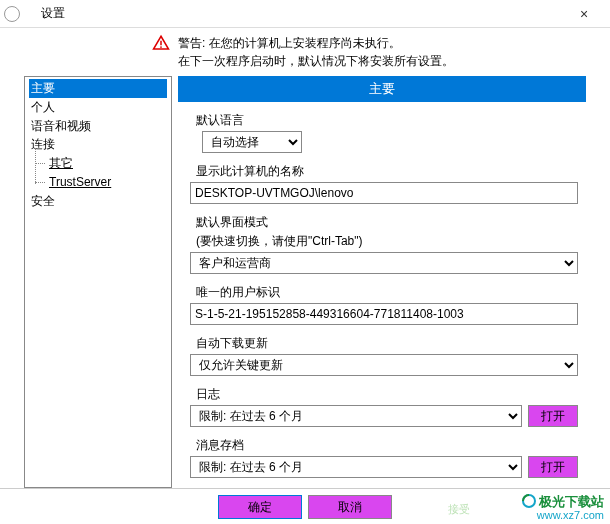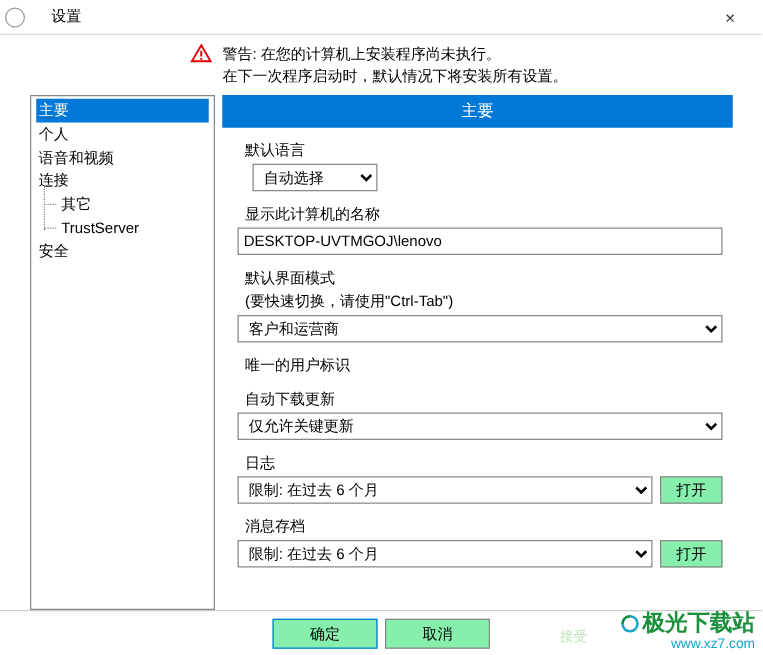--- a/index.html
+++ b/index.html
@@ -61,21 +61,21 @@
     }
     .tree-item {
       padding: 1px 2px;
       cursor: default;
       line-height: 1.4;
     }
     .tree-item.selected {
       background: #0078d7;
       color: #fff;
     }
-    .tree-sub { padding-left: 18px; position: relative; }
+    .tree-sub { padding-left: 18px; position: relative; text-decoration: underline; }
     .tree-sub::before {
       content: "";
       position: absolute;
       left: 6px;
       top: -6px;
       bottom: 8px;
       border-left: 1px dotted #888;
     }
     .tree-sub .tree-item::before {
       content: "";
@@ -125,21 +125,21 @@
       height: 22px;
     }
     .select { appearance: auto; }
     .select.short { width: 100px; margin-left: 12px; }
     .select.full, .textinput.full { width: 100%; }
     .row .select.grow, .row .textinput.grow { flex: 1; }
     .btn {
       font-family: inherit;
       font-size: 12px;
       border: 1px solid #888;
-      background: #86efac;
+      background: #d946ef;
       height: 22px;
       padding: 0 12px;
       min-width: 48px;
     }
     .footer {
       border-top: 1px solid #ccc;
       padding: 6px 8px;
       display: flex;
       justify-content: center;
       gap: 6px;
@@ -149,25 +149,25 @@
     .btn.default { border: 1px solid #0078d7; }
     .watermark {
       position: absolute;
       right: 6px;
       bottom: 4px;
       text-align: right;
       line-height: 1.1;
       pointer-events: none;
     }
     .watermark .brand {
-      font-size: 18px;
+      font-size: 13px;
       font-weight: bold;
       color: #1a8f3c;
       display: flex;
-      align-items: center;
+      align-items: flex-end;
       gap: 2px;
       justify-content: flex-end;
     }
     .watermark .brand svg { width: 16px; height: 16px; }
     .watermark .url { color: #14a5c9; font-size: 11px; }
   </style>
 </head>
 <body>
 
 <div class="titlebar">
@@ -223,20 +223,21 @@
       <div class="field-group">
         <span class="field-label">默认界面模式</span>
         <span class="field-sublabel">(要快速切换，请使用"Ctrl-Tab")</span>
         <select class="select full">
           <option>客户和运营商</option>
         </select>
       </div>
 
       <div class="field-group">
         <span class="field-label">唯一的用户标识</span>
+        <input class="textinput full" value="S-1-5-21-195152858-449316604-771811408-1003" style="">
       </div>
 
       <div class="field-group">
         <span class="field-label">自动下载更新</span>
         <select class="select full">
           <option>仅允许关键更新</option>
         </select>
       </div>
 
       <div class="field-group">

